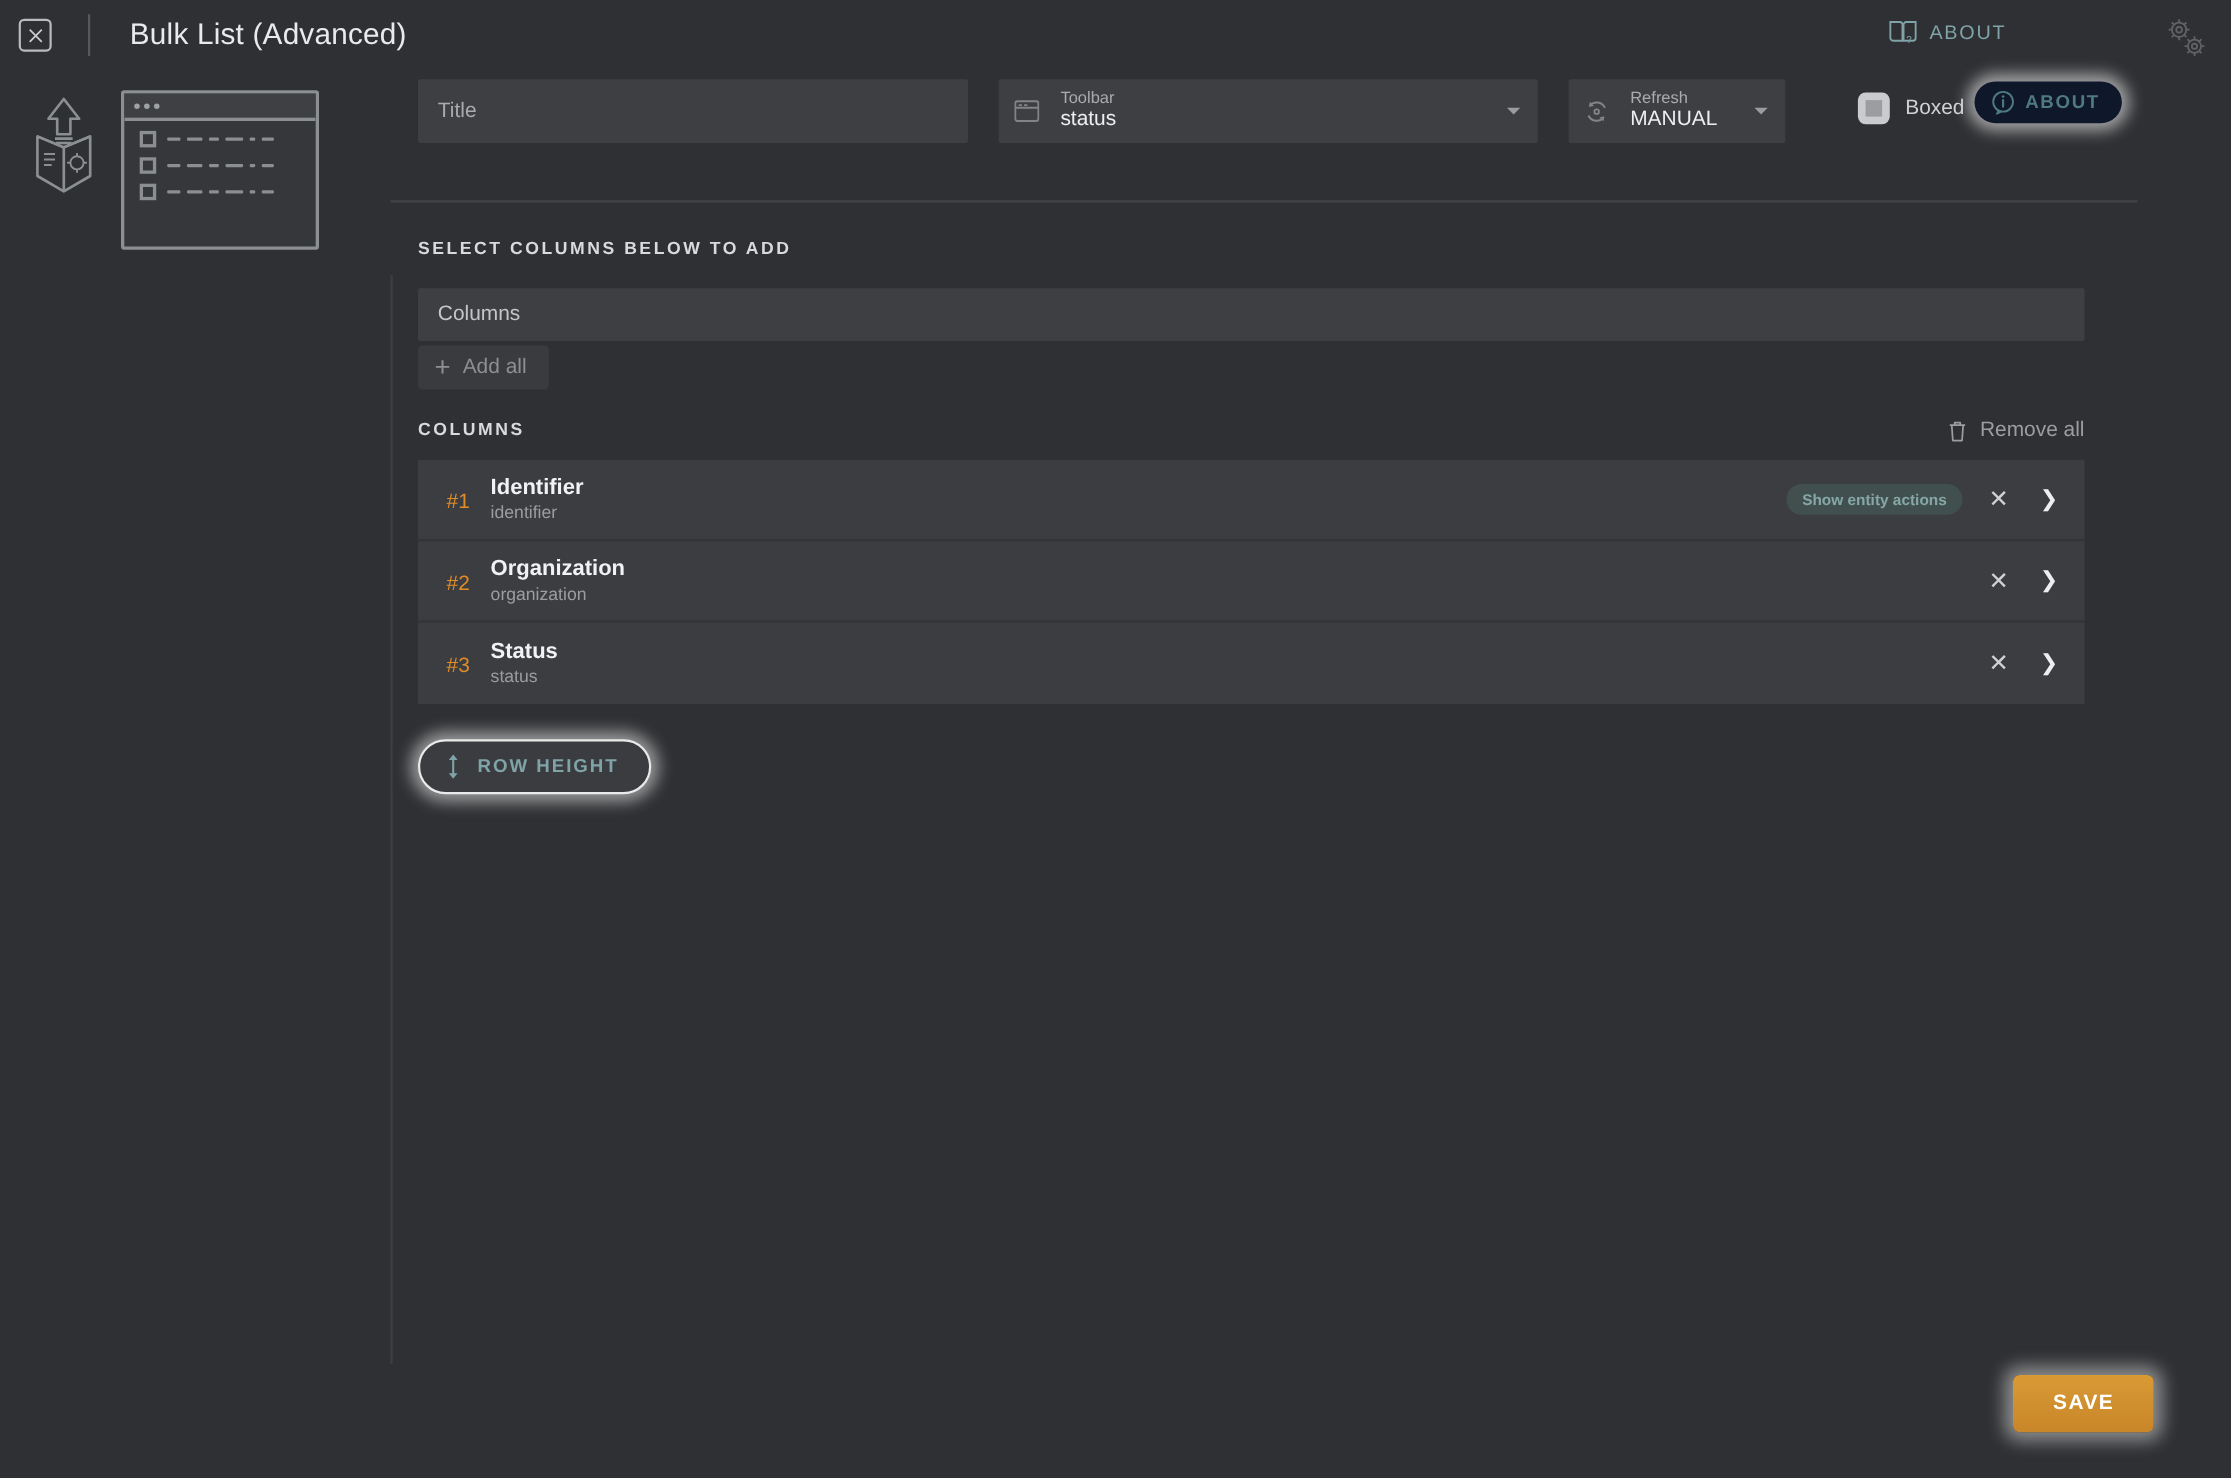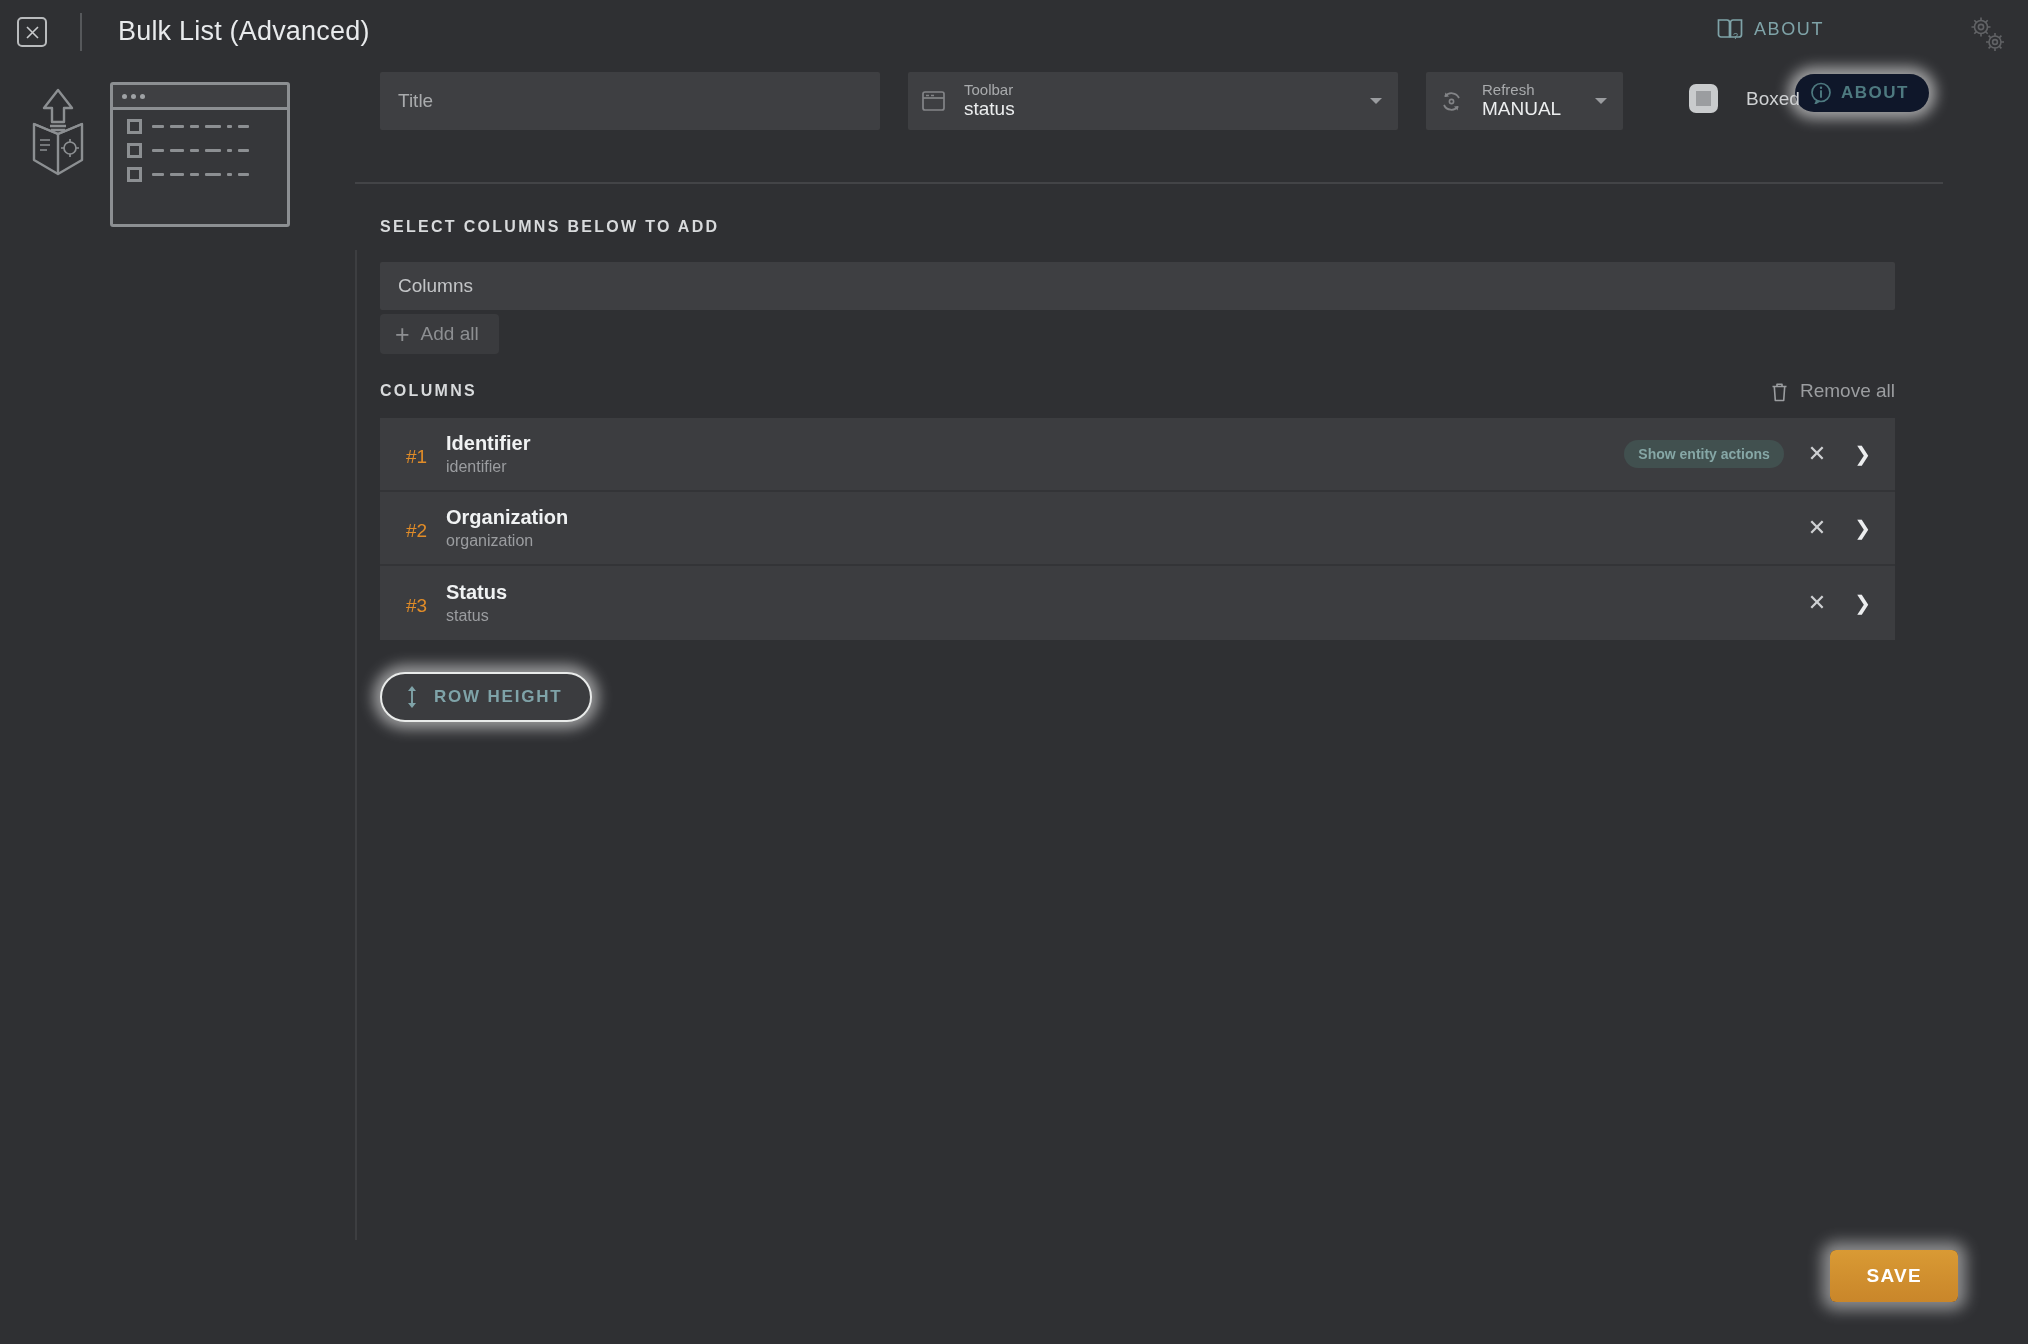--- a/index.html
+++ b/index.html
@@ -86,21 +86,21 @@
     border-top: 6px solid #9a9c9f;
   }
   .field .ficon { position: absolute; left: 14px; top: 50%; margin-top: -11px; opacity: .75; }
   .field.with-icon { padding-left: 56px; }
   .field.with-icon .flabel { left: 56px; }
 
   .title-field { width: 500px; }
   .toolbar-field { width: 490px; }
   .refresh-field { width: 197px; }
 
-  .boxed-wrap { display: flex; align-items: center; gap: 28px; margin-top: 12px; margin-left: 38px; }
+  .boxed-wrap { display: flex; align-items: center; gap: 14px; margin-top: 12px; margin-left: 38px; }
   .boxed-box {
     width: 29px; height: 29px; border-radius: 7px; background: #c9cbcd;
     display: flex; align-items: center; justify-content: center;
   }
   .boxed-box i { width: 15px; height: 15px; background: #9b9da0; display: block; }
   .boxed-label { font-size: 19px; color: #cfd1d3; }
 
   .hr { height: 2px; background: #434447; margin: 52px 0 34px 0; width: 1588px; margin-left: -25px; }
 
   

